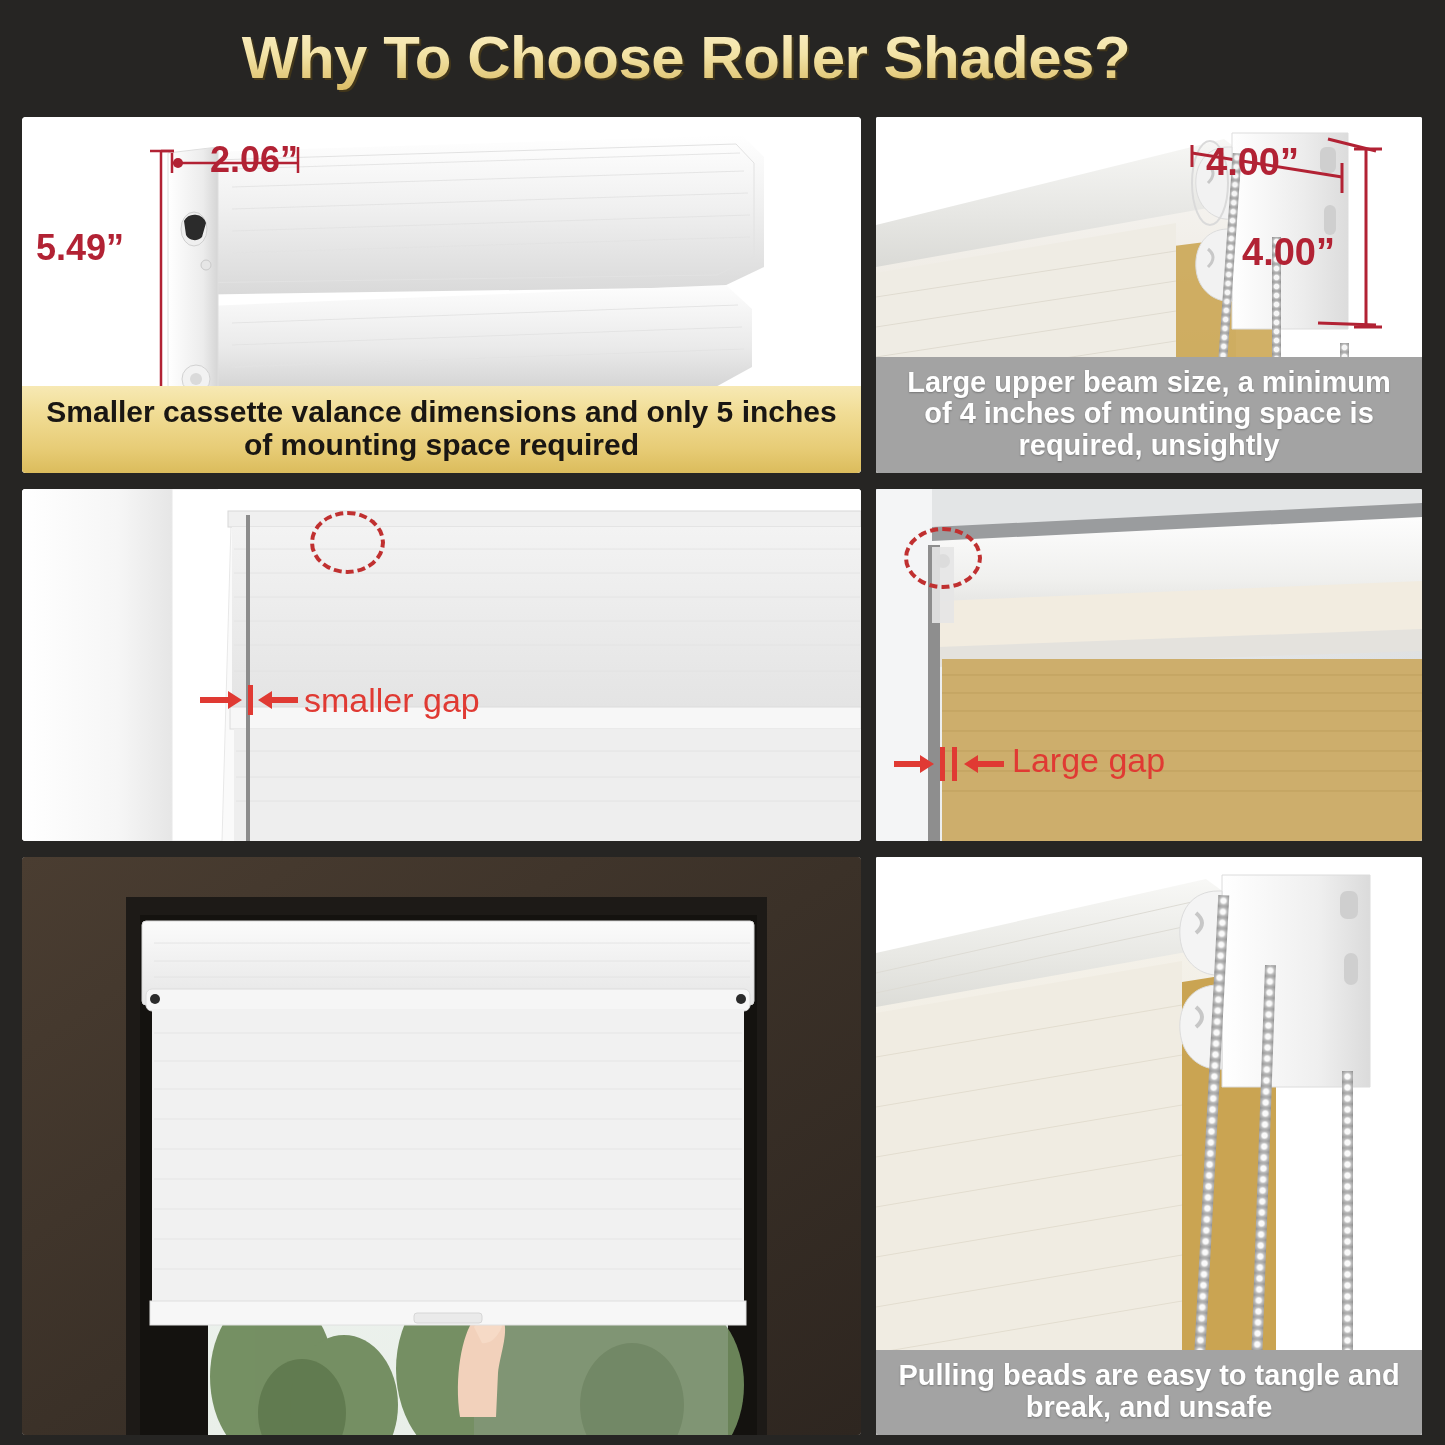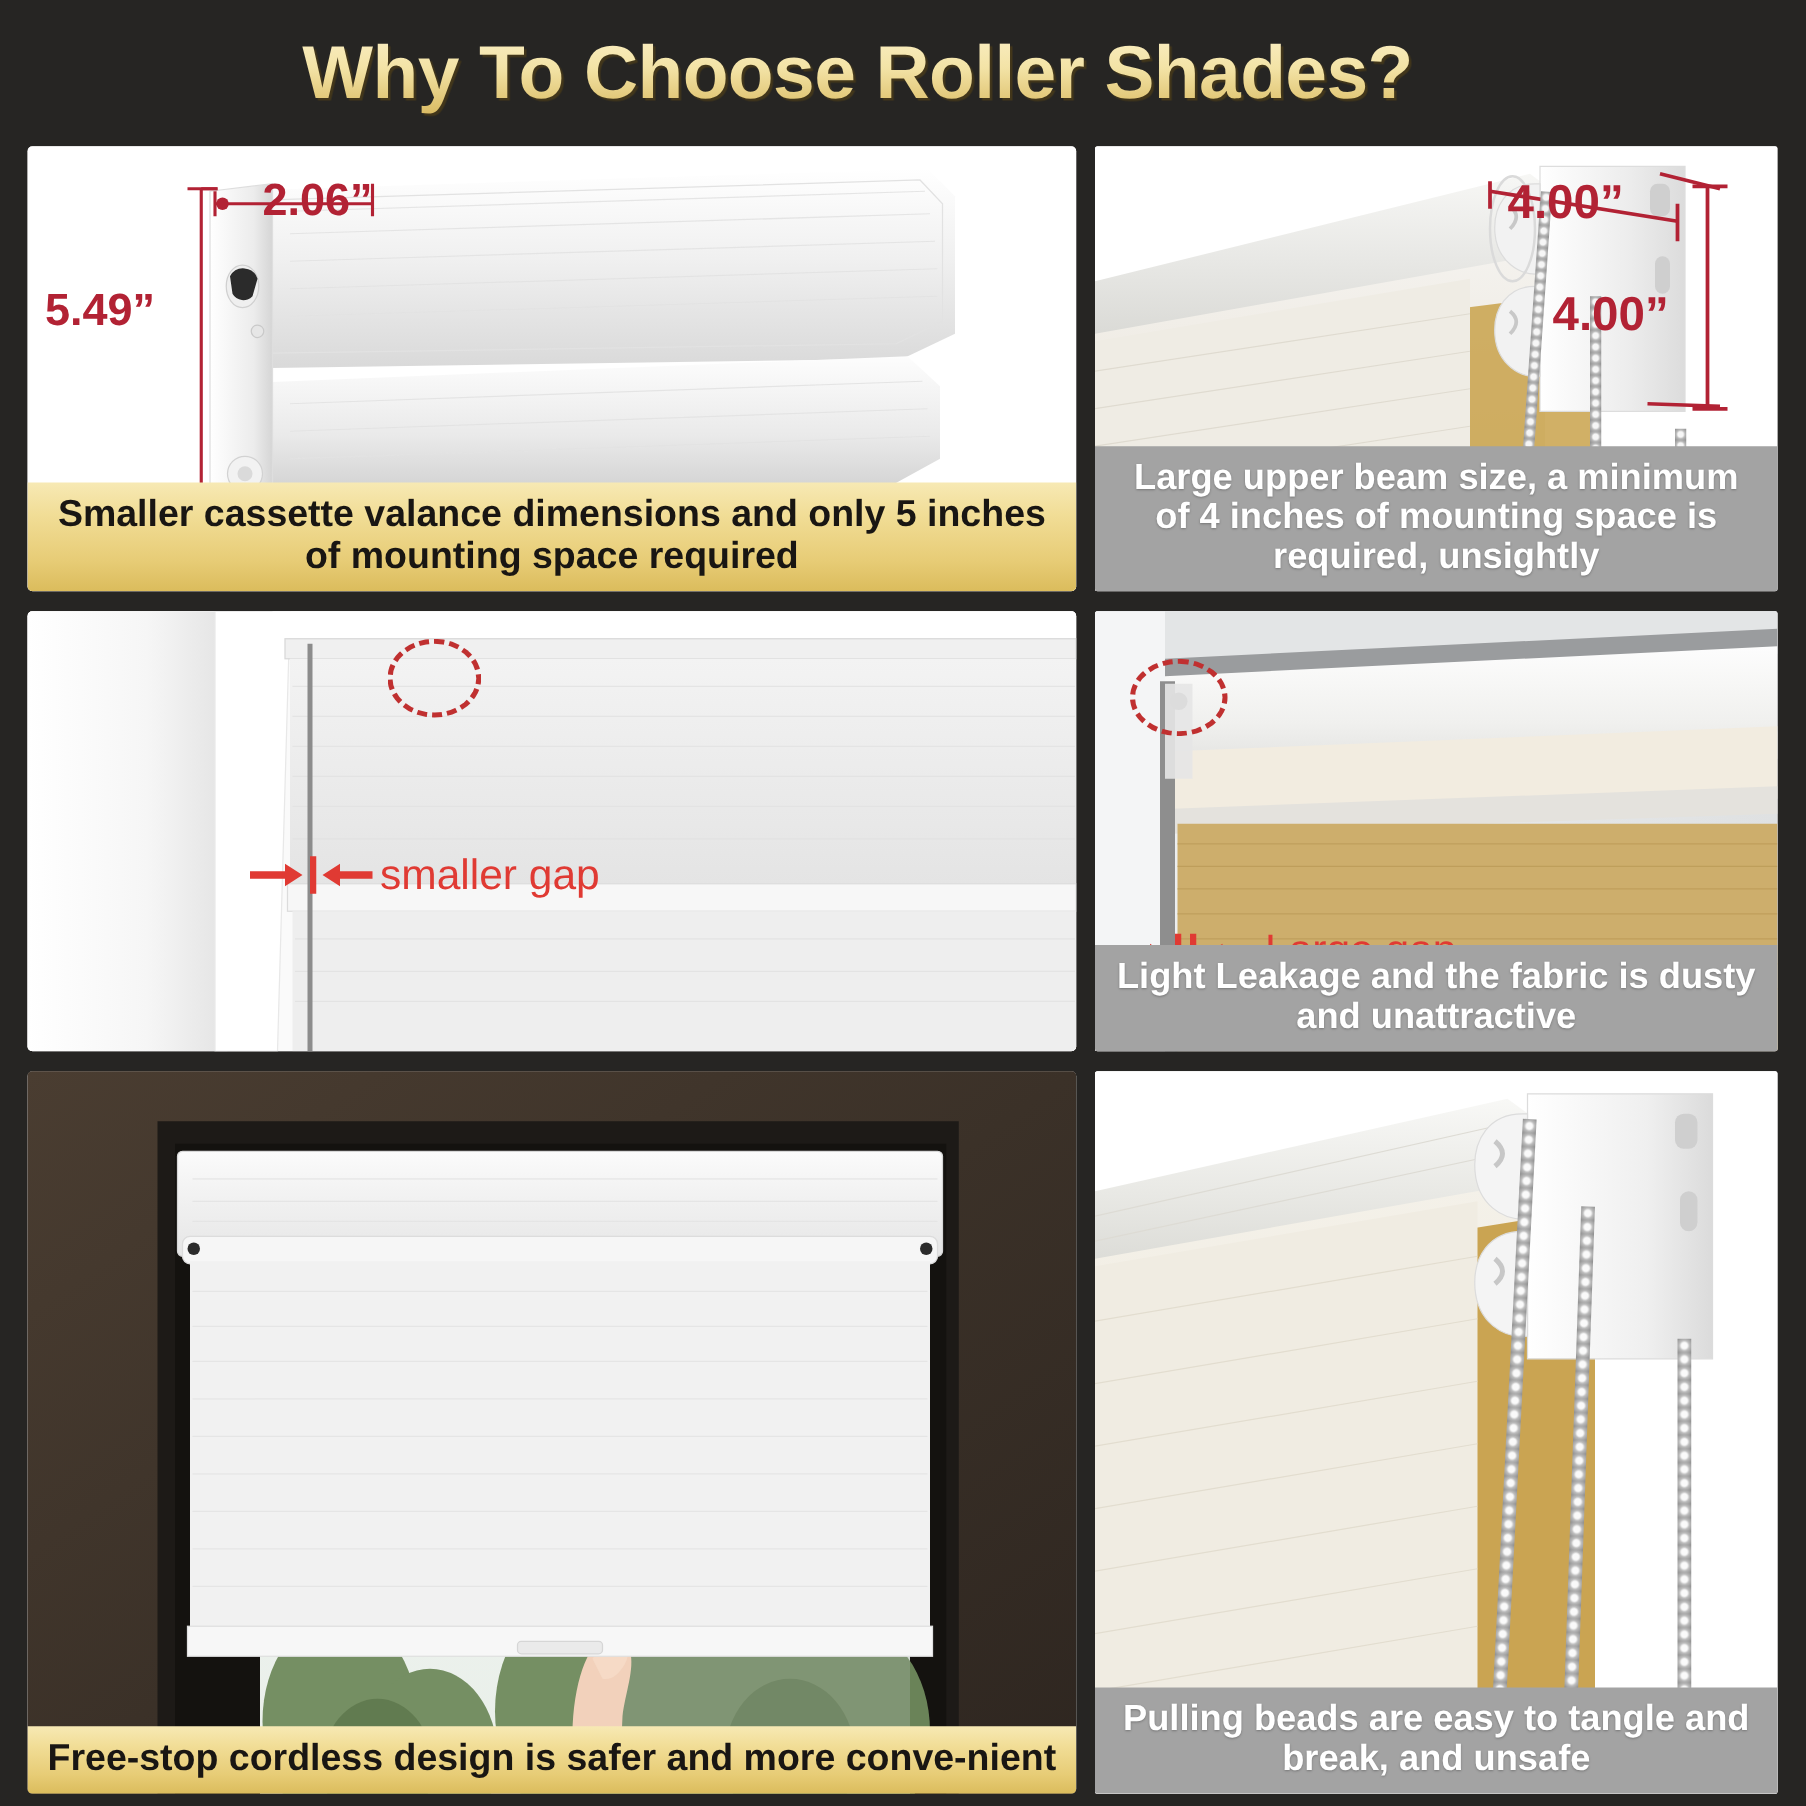--- a/index.html
+++ b/index.html
@@ -312,21 +312,20 @@
           <path d="M18,272 L44,272 L44,266 L58,275 L44,284 L44,278 L18,278 Z"></path>
           <path d="M128,272 L102,272 L102,266 L88,275 L102,284 L102,278 L128,278 Z"></path>
         </g>
         <rect x="64" y="258" width="5" height="34" fill="#e03a33"></rect>
         <rect x="76" y="258" width="5" height="34" fill="#e03a33"></rect>
       </svg>
 
       <div style="position:absolute;left:28px;top:38px;width:78px;height:62px;border:4px dashed #c03030;border-radius:50%;"></div>
       <span class="gaptxt" style="left:136px; top:252px; font-size:34px;">Large gap</span>
     </div>
-    <div class="cap gray">Light Leakage and the fabric is dusty and unattractive</div>
   </div>
 
   <div class="panel left" style="left:22px; top:857px; width:839px; height:578px;">
     <div class="photo" style="background:#3a2f26;">
       <svg width="839" height="578" viewBox="0 0 839 578" aria-hidden="true">
         <defs>
           <linearGradient id="wallbrown" x1="0" y1="0" x2="1" y2="1">
             <stop offset="0" stop-color="#4a3d31"></stop>
               <stop offset=".5" stop-color="#3b3128"></stop>
             <stop offset="1" stop-color="#2e2620"></stop>
@@ -387,21 +386,20 @@
             <line x1="132" y1="322" x2="720" y2="322"></line>
           <line x1="132" y1="352" x2="720" y2="352"></line>
             <line x1="132" y1="382" x2="720" y2="382"></line>
           <line x1="132" y1="412" x2="720" y2="412"></line>
           <line x1="132" y1="86" x2="728" y2="86"></line>
             <line x1="132" y1="104" x2="728" y2="104"></line>
           <line x1="132" y1="120" x2="728" y2="120"></line>
         </g>
       </svg>
     </div>
-    <div class="cap gold">Free-stop cordless design is safer and more conve-nient</div>
   </div>
 
   <div class="panel right" style="left:876px; top:857px; width:546px; height:578px;">
     <div class="photo" style="background:#ffffff;">
       <svg width="546" height="578" viewBox="0 0 546 578" aria-hidden="true">
         <defs>
           <linearGradient id="tube6" x1="0" y1="0" x2="0" y2="1">
             <stop offset="0" stop-color="#f8f8f6"></stop>
               <stop offset=".5" stop-color="#e9e9e5"></stop>
             <stop offset="1" stop-color="#d8d8d3"></stop>

